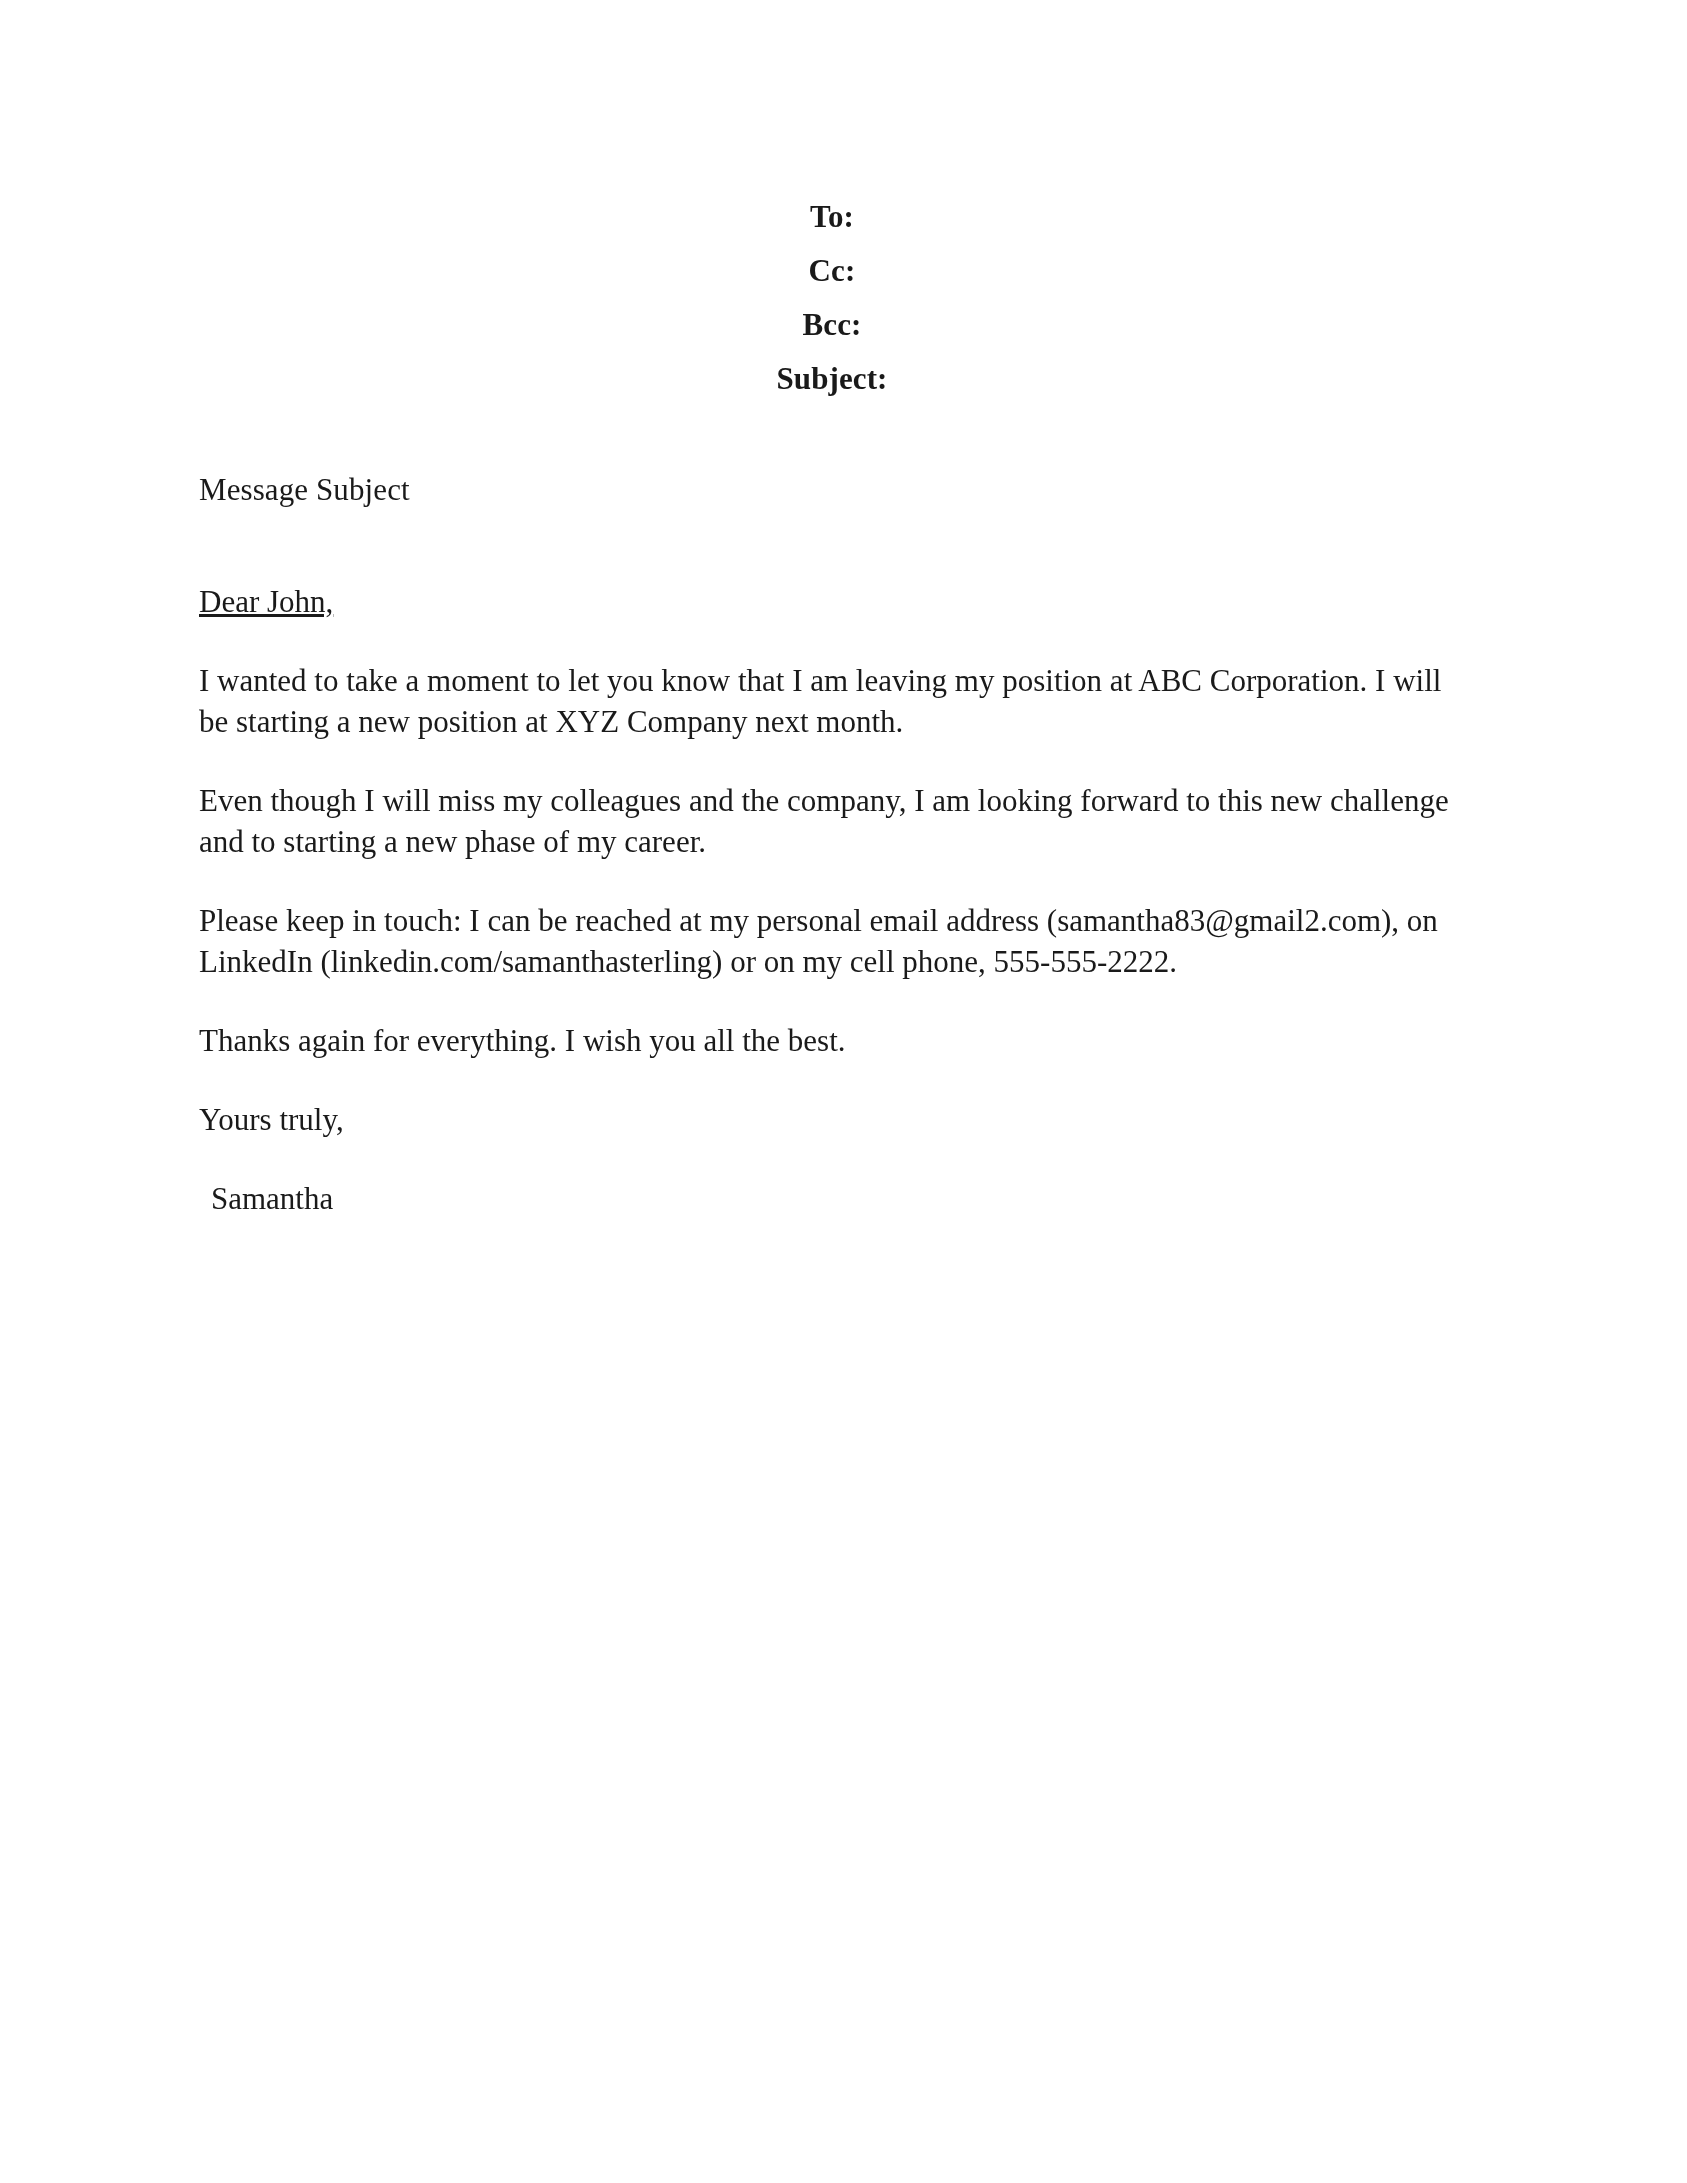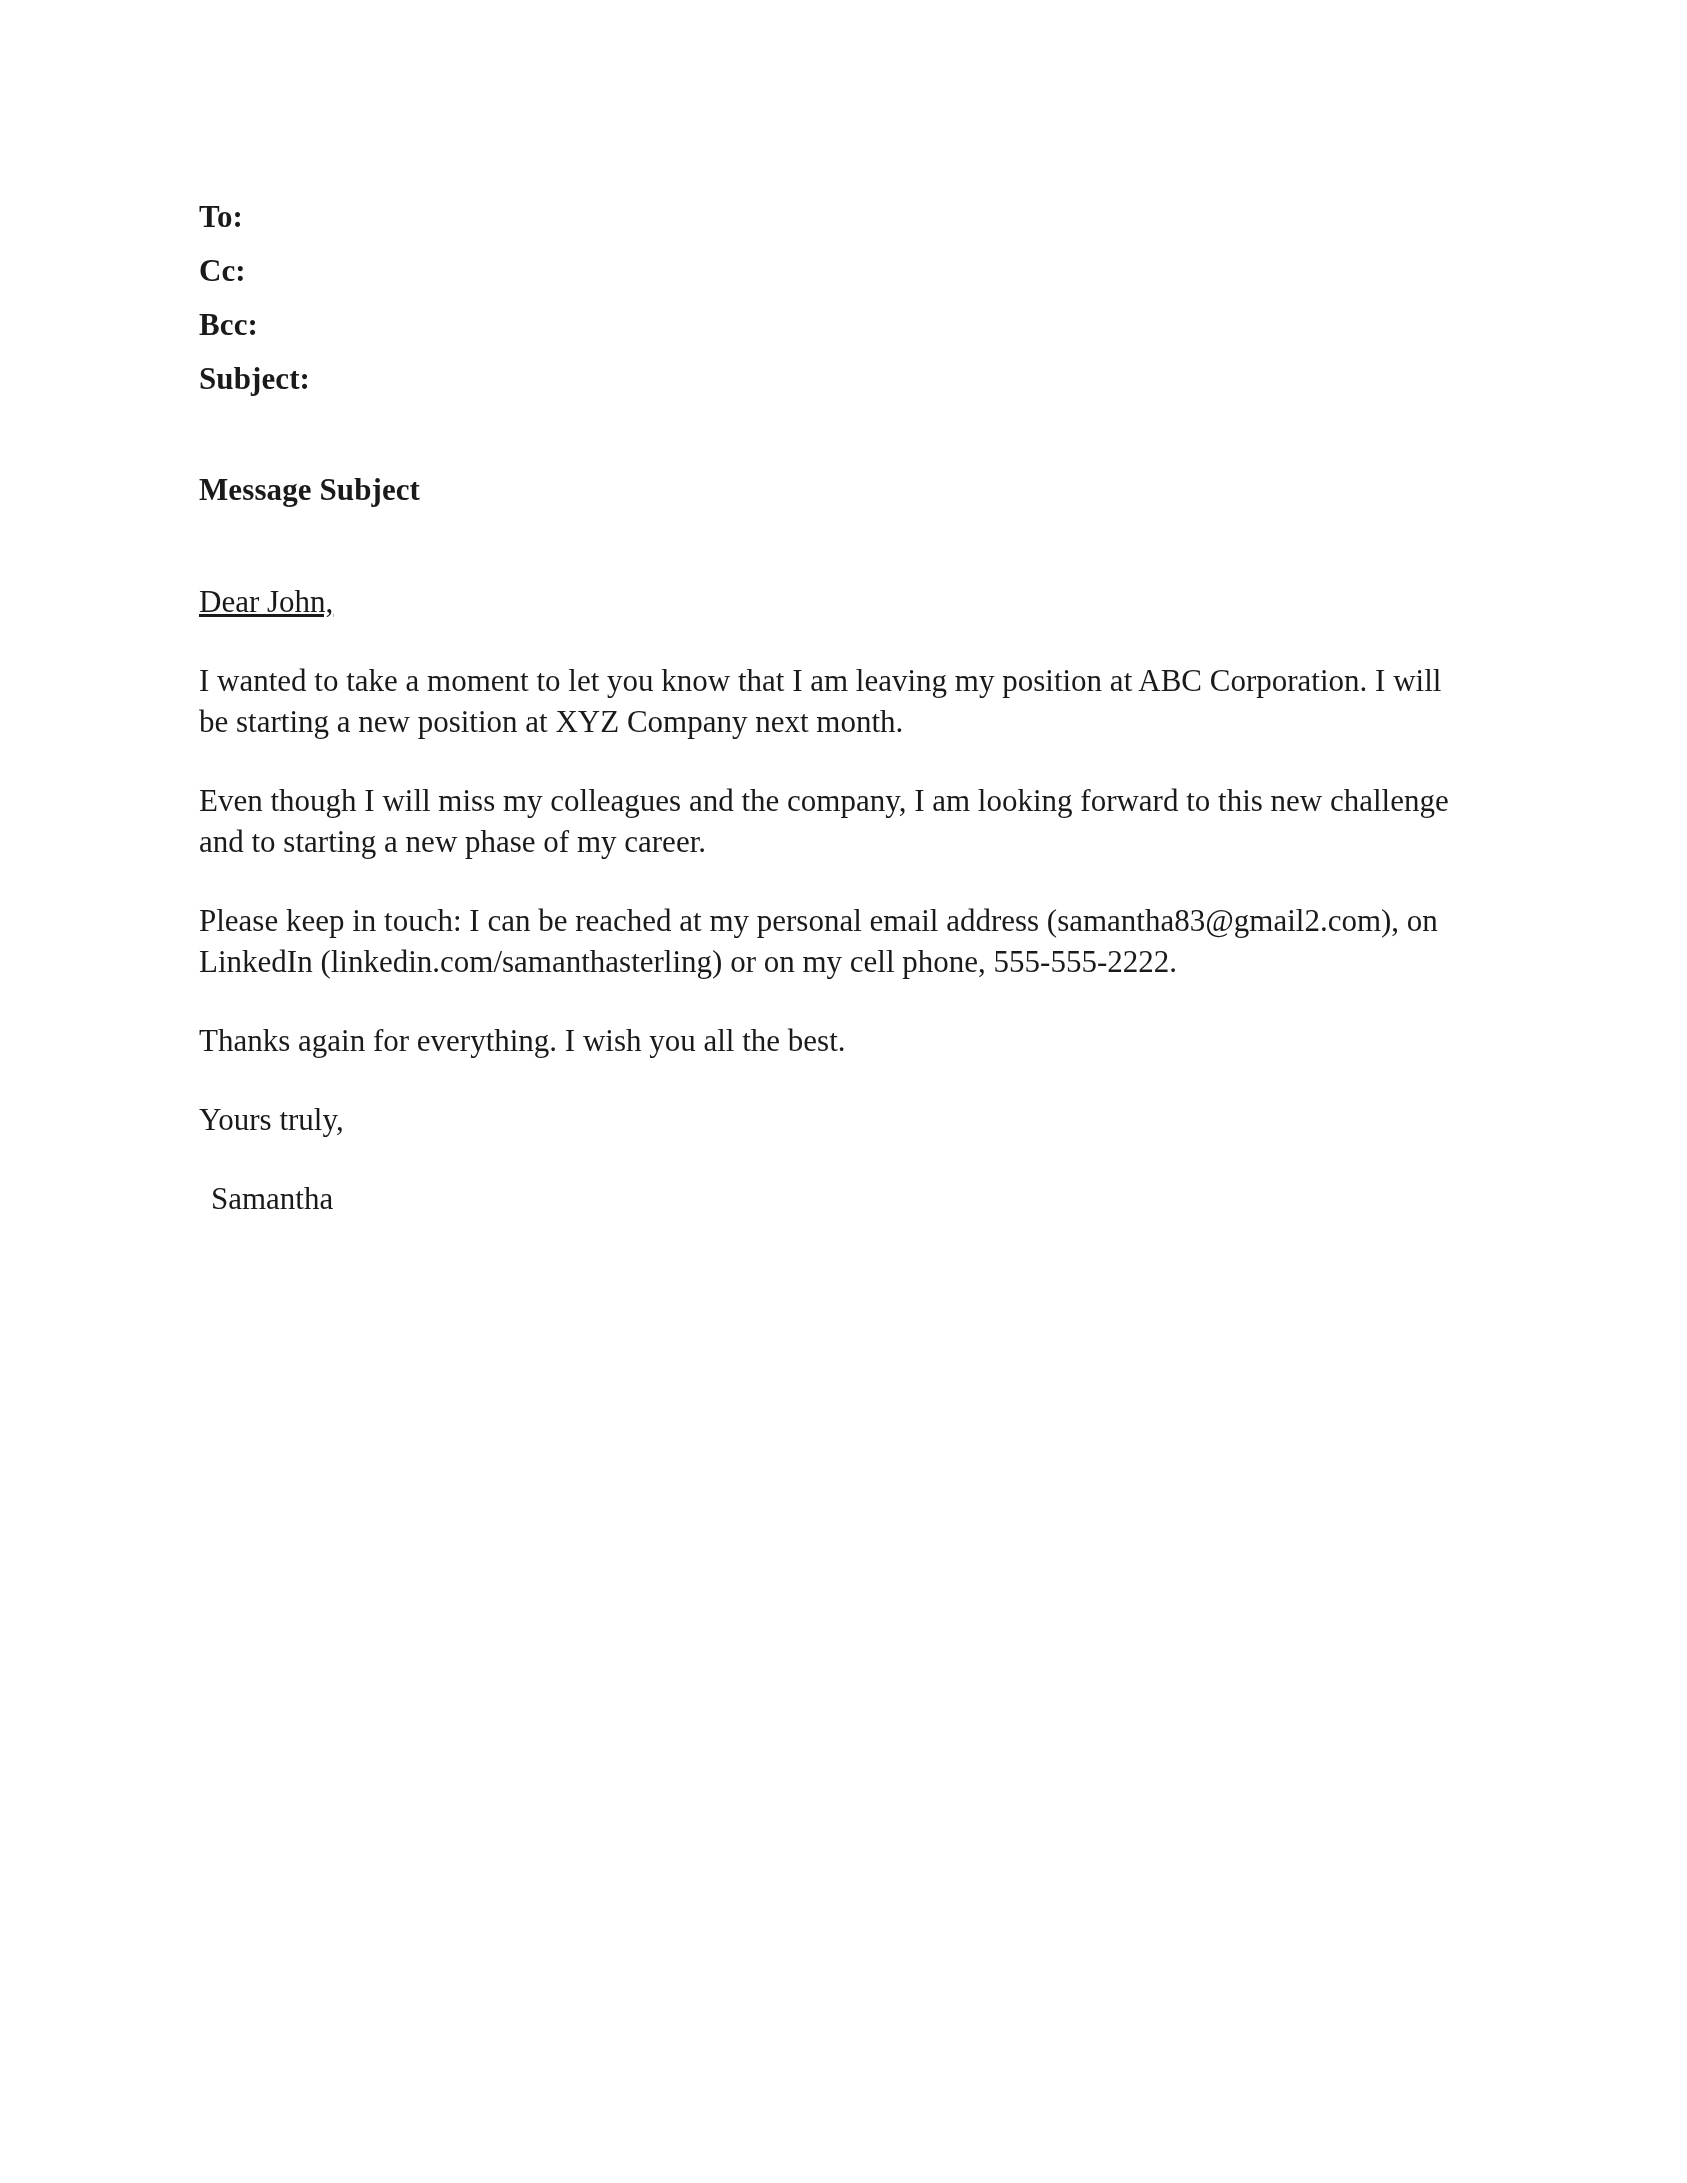--- a/index.html
+++ b/index.html
@@ -37,29 +37,30 @@
   
   .header-fields {
     margin: 0 0 0 0;
   }
   .field-row {
     font-size: 31px;
     font-weight: bold;
     line-height: 54px;
     letter-spacing: 0.1px;
     white-space: nowrap;
+    text-align: center;
   }
   .field-label {
     font-weight: bold;
   }
 
   
   .subject-heading {
     font-size: 31px;
-    font-weight: bold;
+    font-weight: normal;
     line-height: 42px;
     margin-top: 63px;
     letter-spacing: 0.1px;
   }
 
   
   .body-block {
     margin-top: 70px;
   }
   .salutation {

